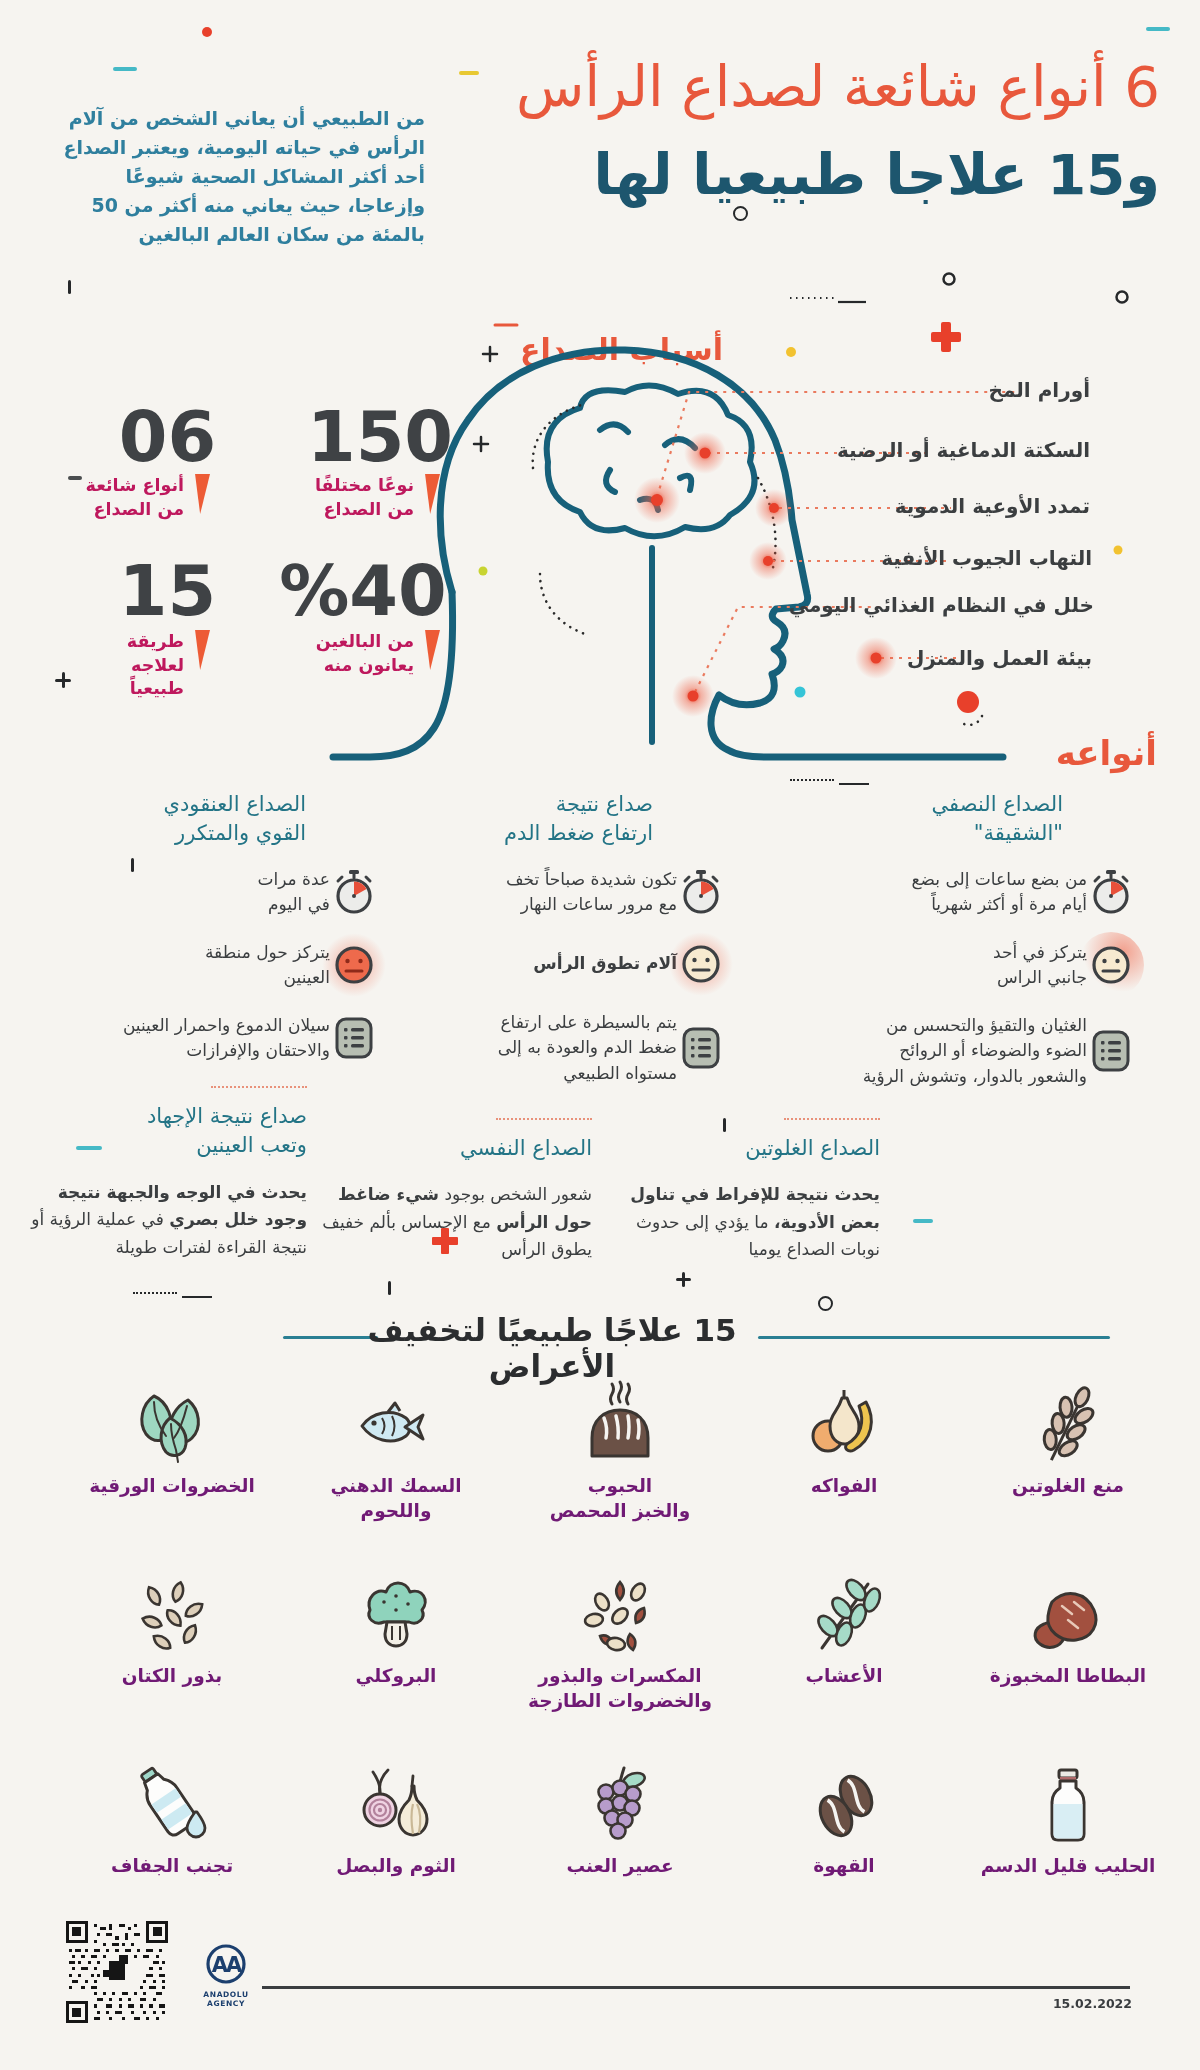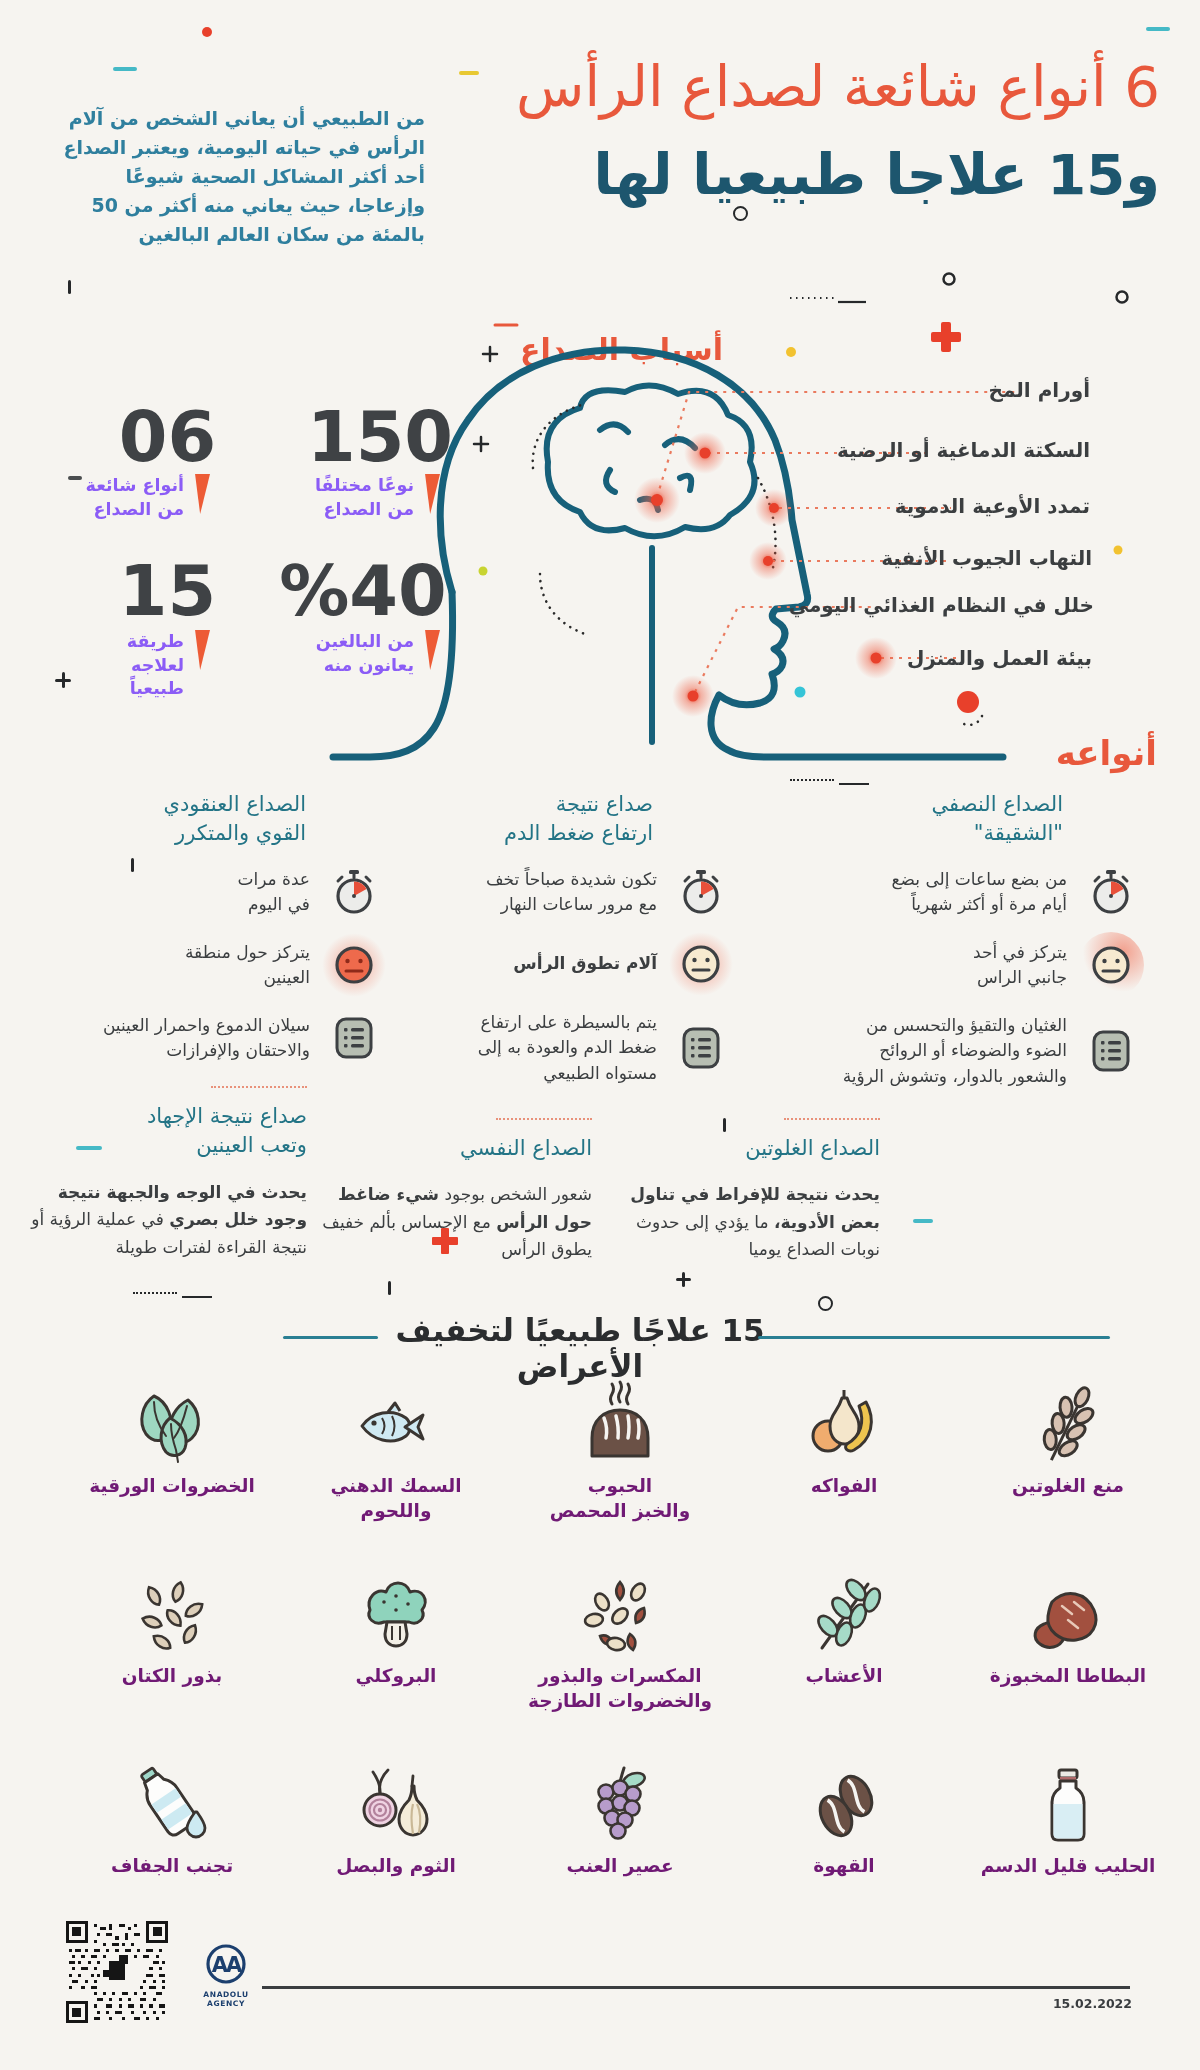--- a/index.html
+++ b/index.html
@@ -7,28 +7,28 @@
           font-family:"DejaVu Sans",sans-serif;overflow:hidden}
   .abs{position:absolute}
   .ar{direction:rtl;text-align:right}
   .preline{white-space:pre-line}
   .title1{font-size:56px;font-weight:400;color:#e8583c;line-height:1.25}
   .title2{font-size:56px;font-weight:800;color:#1d566e;line-height:1.25}
   .intro{font-size:19px;font-weight:700;color:#2f7f9e;line-height:1.52}
   .statnum{font-size:70px;font-weight:800;color:#3f4245;text-align:center;direction:ltr;line-height:1}
   .statcap{display:flex;gap:9px;direction:rtl;align-items:flex-start}
   .stat-tri{width:17px;height:40px;background:#ed5b35;clip-path:polygon(12% 0,100% 0,42% 100%);flex:none}
-  .statcap .t{font-size:17.5px;font-weight:700;color:#8b5cf6;line-height:1.35}
+  .statcap .t{font-size:17.5px;font-weight:700;color:#be185d;line-height:1.35}
   .causes-title{font-size:30px;font-weight:800;color:#e8583c}
   .cause{font-size:20px;font-weight:700;color:#3b3e40;white-space:nowrap}
   .anwa{font-size:34px;font-weight:800;color:#e8583c}
   .tcard{direction:rtl;text-align:right}
   .tcard .ttl{font-size:21px;font-weight:400;color:#237486;line-height:1.4;margin-bottom:18px}
   .row1 .ttl{margin-right:72px}
-  .titem{display:flex;gap:20px;margin-bottom:22px;align-items:center}
+  .titem{display:flex;margin-bottom:22px;align-items:center}
   .titem .txt{font-size:17px;font-weight:500;color:#3b3e40;line-height:1.5;flex:1}
   .titem .txt.b{font-weight:700}
   .ticon{width:48px;height:48px;position:relative;flex:none}
   .ticon svg{position:relative}
   .ticon .glow{position:absolute;inset:-9px;border-radius:50%;
     background:radial-gradient(circle at 68% 30%,rgba(238,90,60,.55),rgba(238,90,60,0) 62%)}
   .ticon .glow.full{background:radial-gradient(circle,rgba(238,90,60,.5),rgba(238,90,60,0) 68%)}
   .tsep{border-top:2.5px dotted #e8917a;width:96px;margin-bottom:14px}
   .ttxt{font-size:17px;color:#3b3e40;line-height:1.62;font-weight:500}
   .ttxt .b{font-weight:700}
@@ -346,21 +346,21 @@
   </div>
 
   <div class="abs tcard" style="left:27px;top:1086px;width:280px">
     <div class="tsep"></div>
     <div class="ttl preline">صداع نتيجة الإجهاد
 وتعب العينين</div>
     <div class="ttxt"><span class="b">يحدث في الوجه والجبهة نتيجة وجود خلل بصري</span><span> في عملية الرؤية أو نتيجة القراءة لفترات طويلة</span></div>
   </div>
 
   <div class="abs remline" style="left:283px;top:1336px;width:95px"></div>
-  <div class="abs remtitle" style="left:360px;top:1312px;width:440px">15 علاجًا طبيعيًا لتخفيف الأعراض</div>
+  <div class="abs remtitle" style="left:332px;top:1312px;width:440px">15 علاجًا طبيعيًا لتخفيف الأعراض</div>
   <div class="abs remline" style="left:758px;top:1336px;width:352px"></div>
 
   <div class="abs grid" style="left:60px;top:1378px;width:1120px">
 
     <div class="cell">
       <svg viewBox="0 0 96 96">
           <g transform="rotate(26 48 48)" stroke="#3a3531" stroke-width="3" stroke-linejoin="round">
             <line x1="48" y1="12" x2="48" y2="86" fill="none"></line>
             <ellipse cx="48" cy="16" rx="6" ry="10" fill="#d8c2b2"></ellipse>
             <g fill="#d8c2b2">

